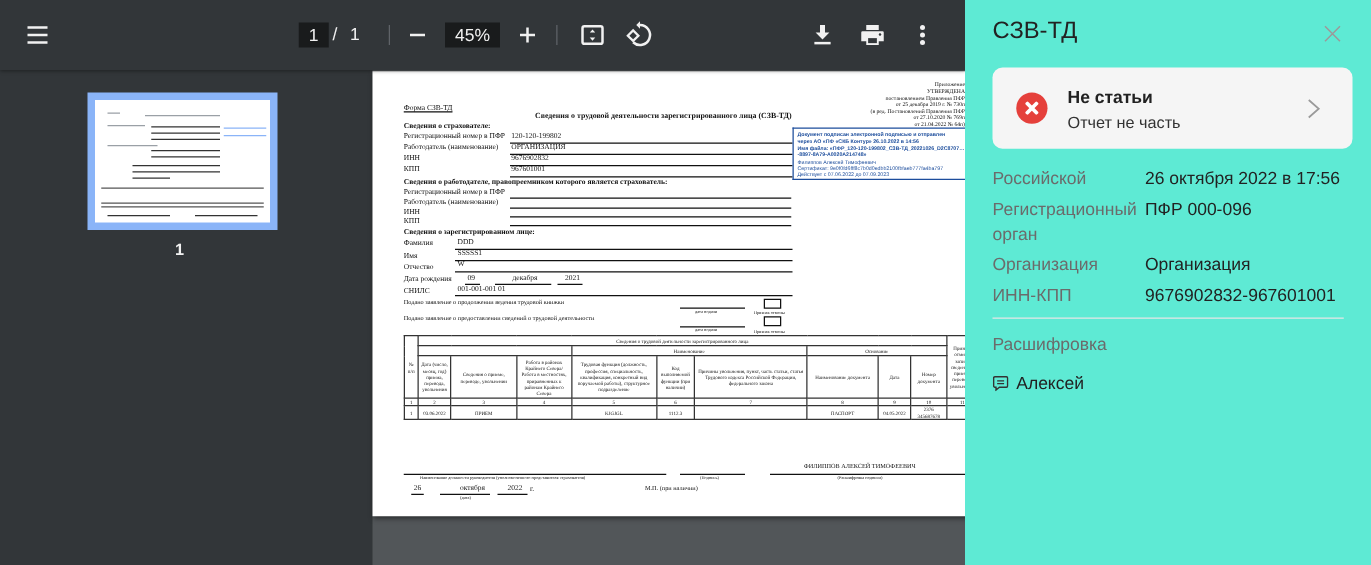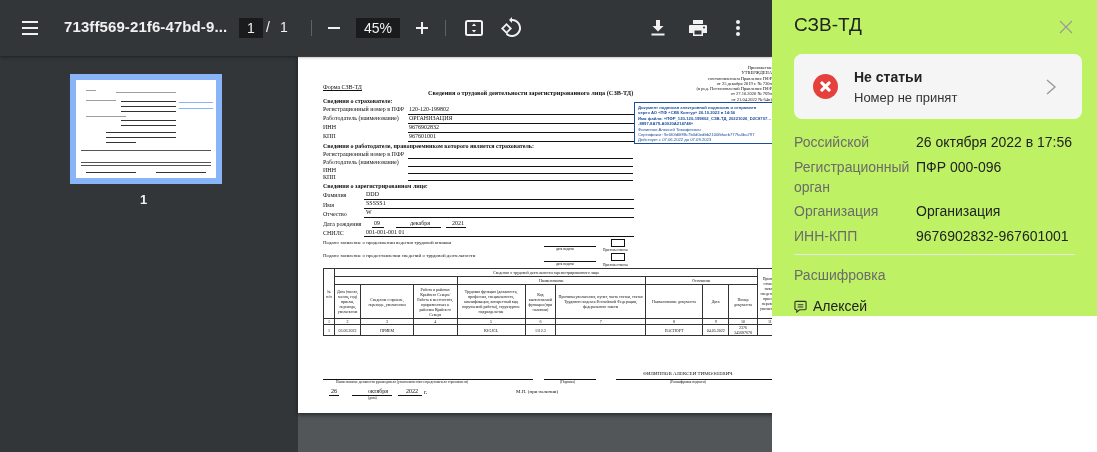--- a/index.html
+++ b/index.html
@@ -36,21 +36,21 @@
   .pg-abs { position: absolute; white-space: nowrap; }
   .pg-line { position: absolute; height: 1px; background: #111; }
   .bold { font-weight: bold; }
   .u { text-decoration: underline; }
   .stamp { position: absolute; left: 336px; top: 45px; width: 142px; height: 42px; border: 1px solid #1c4d9c; border-right: none; color: #1c4d9c; font-family: "Liberation Sans", sans-serif; font-size: 4.2px; padding: 2px 3px; line-height: 5.4px; background: #fff; }
 
   table.ft { position: absolute; left: 25px; top: 211px; border-collapse: collapse; font-size: 4px; width: 460px; }
   table.ft td { border: 0.6px solid #333; text-align: center; vertical-align: middle; padding: 0 1px; line-height: 5px; }
 
   
-  .panel { position: absolute; left: 772px; top: 0; width: 325px; height: 316px; background: #bef264; }
+  .panel { position: absolute; left: 772px; top: 0; width: 325px; height: 452px; background: #5eead4; }
   .panel-title { position: absolute; left: 22px; top: 14px; font-size: 19px; color: #222; font-weight: normal; }
   .close-btn { position: absolute; left: 286px; top: 19px; width: 16px; height: 16px; cursor: pointer; }
   .status-card { position: absolute; left: 22px; top: 54px; width: 288px; height: 65px; background: #f5f5f5; border-radius: 8px; cursor: pointer; }
   .status-icon { position: absolute; left: 19px; top: 20px; width: 25px; height: 25px; border-radius: 50%; background: #e5403b; }
   .status-icon::before, .status-icon::after { content: ""; position: absolute; left: 6px; top: 11px; width: 13px; height: 3px; background: #fff; border-radius: 1px; }
   .status-icon::before { transform: rotate(45deg); }
   .status-icon::after { transform: rotate(-45deg); }
   .status-title { position: absolute; left: 60px; top: 15px; font-size: 14px; color: #222; font-weight: bold; }
   .status-sub { position: absolute; left: 60px; top: 36px; font-size: 13px; color: #333; }
   .status-chevron { position: absolute; left: 251px; top: 24px; width: 12px; height: 18px; }
@@ -69,21 +69,20 @@
 
 <div class="app">
 
   <div class="viewer">
     <div class="toolbar">
       <div class="tb-btn menu-btn">
         <span style="top:3px"></span>
         <span style="top:9px"></span>
         <span style="top:15px"></span>
       </div>
-      <div class="doc-title">713ff569-21f6-47bd-9...</div>
       <div class="page-box">1</div>
       <div class="page-sep">/</div>
       <div class="page-total">1</div>
       <div class="divider-v" style="left:311px"></div>
       <div class="tb-btn zoom-out">
           <span></span>
         </div>
       <div class="zoom-box">45%</div>
       <div class="tb-btn zoom-in">
           <span></span>
@@ -306,21 +305,21 @@
     <div class="panel-title">СЗВ-ТД</div>
     <div class="close-btn">
       <svg viewBox="0 0 16 16" width="16" height="16">
           <path d="M2 2L14 14M14 2L2 14" stroke="#9a9a9a" stroke-width="1.2"></path>
         </svg>
     </div>
 
     <div class="status-card">
       <div class="status-icon"></div>
       <div class="status-title">Не статьи</div>
-      <div class="status-sub">Номер не принят</div>
+      <div class="status-sub">Отчет не часть</div>
       <svg class="status-chevron" viewBox="0 0 12 18">
           <path d="M2 2l8 7-8 7" fill="none" stroke="#9a9a9a" stroke-width="1.4"></path>
         </svg>
     </div>
 
     <div class="info-row" style="top:132px">
       <div class="info-label">Российской</div>
       <div class="info-value">26 октября 2022 в 17:56</div>
     </div>
     <div class="info-row" style="top:157px">

